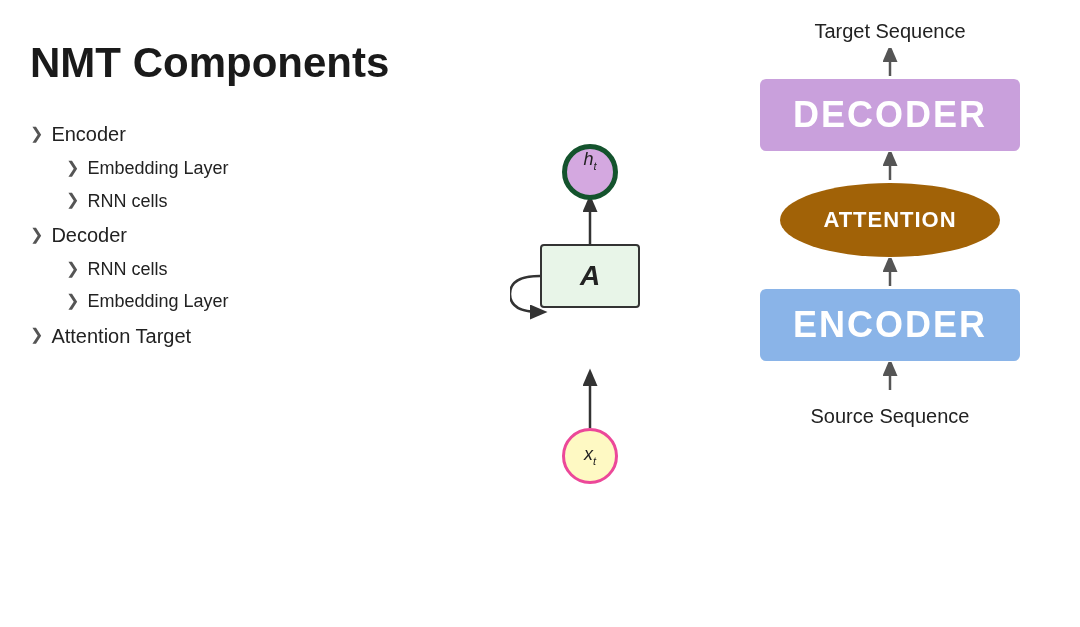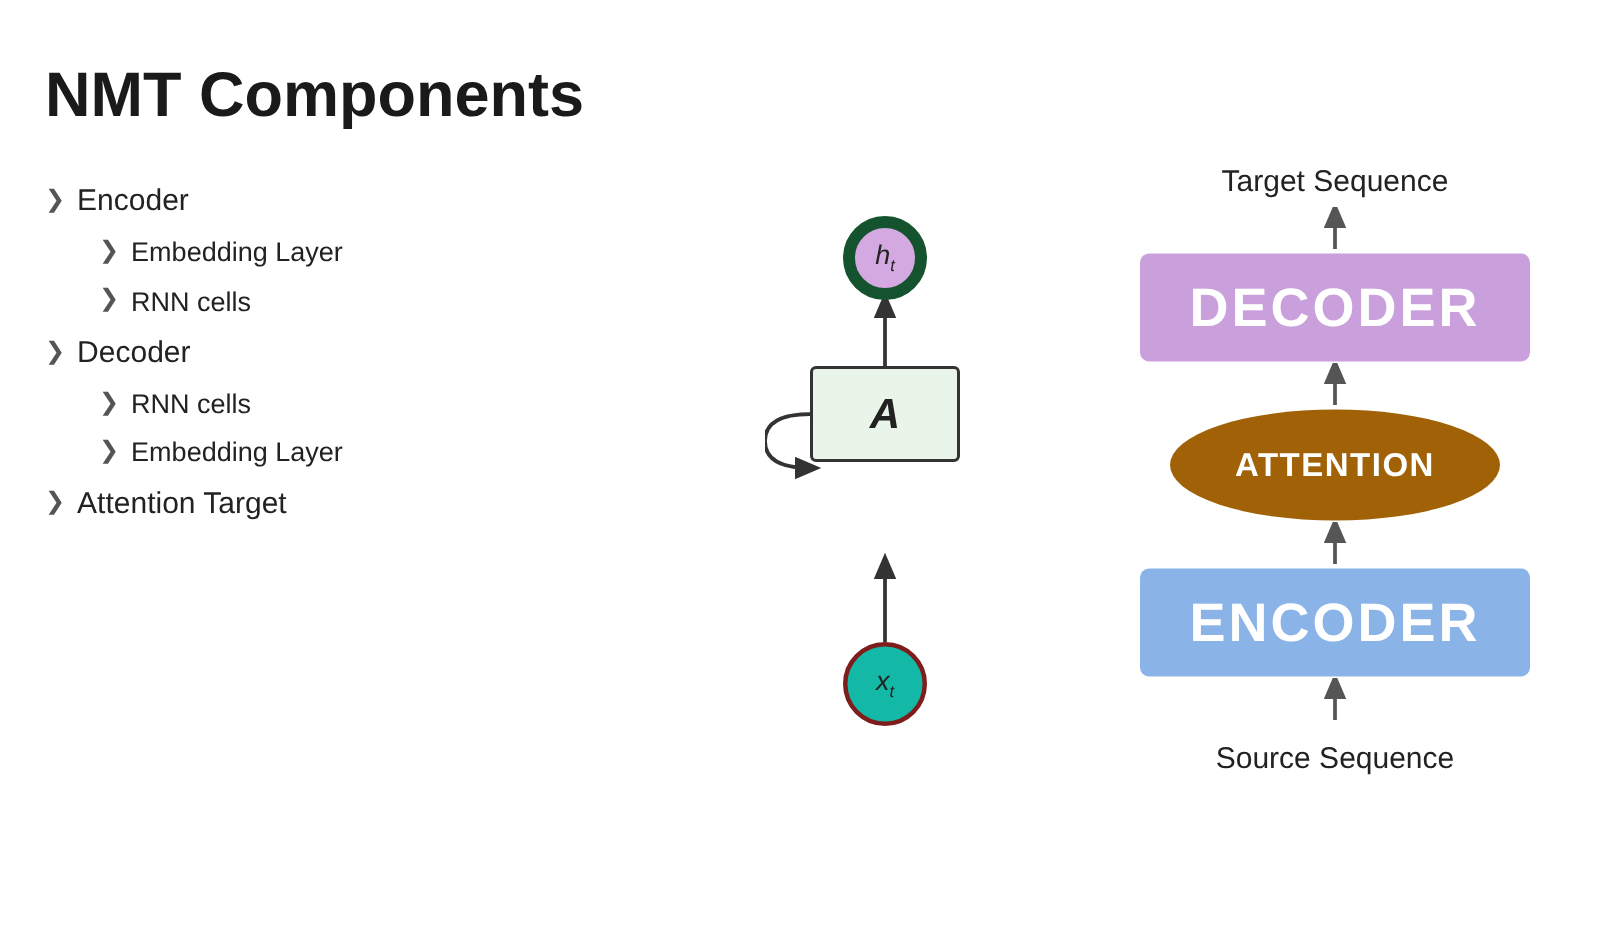--- a/index.html
+++ b/index.html
@@ -69,23 +69,22 @@
     
     .ht-circle {
       position: absolute;
       top: 0;
       left: 50%;
       transform: translateX(-50%);
       width: 56px;
       height: 56px;
       border-radius: 50%;
       background: #d4a8e0;
-      border: 8px solid #14532d;
-      display: flex;
-      align-items: center;
+      border: 5px solid #14532d;
+      display: flex;
       justify-content: center;
       font-size: 18px;
       font-style: italic;
       color: #222;
       z-index: 2;
     }
 
     
     .a-box {
       position: absolute;
@@ -109,22 +108,22 @@
 
     
     .xt-circle {
       position: absolute;
       bottom: 0;
       left: 50%;
       transform: translateX(-50%);
       width: 56px;
       height: 56px;
       border-radius: 50%;
-      background: #14b8a6;
-      border: 3px solid #7f1d1d;
+      background: #fef9c3;
+      border: 3px solid #ec4899;
       display: flex;
       align-items: center;
       justify-content: center;
       font-size: 18px;
       font-style: italic;
       color: #222;
       z-index: 2;
     }
 
     
@@ -134,21 +133,21 @@
       left: 0;
       width: 100%;
       height: 100%;
       z-index: 1;
     }
 
     
     .right-panel {
       width: 380px;
       display: flex;
-      align-items: center;
+      align-items: flex-start;
       justify-content: center;
       padding: 20px 30px;
     }
 
     .arch-diagram {
       display: flex;
       flex-direction: column;
       align-items: center;
       gap: 0;
       width: 300px;

